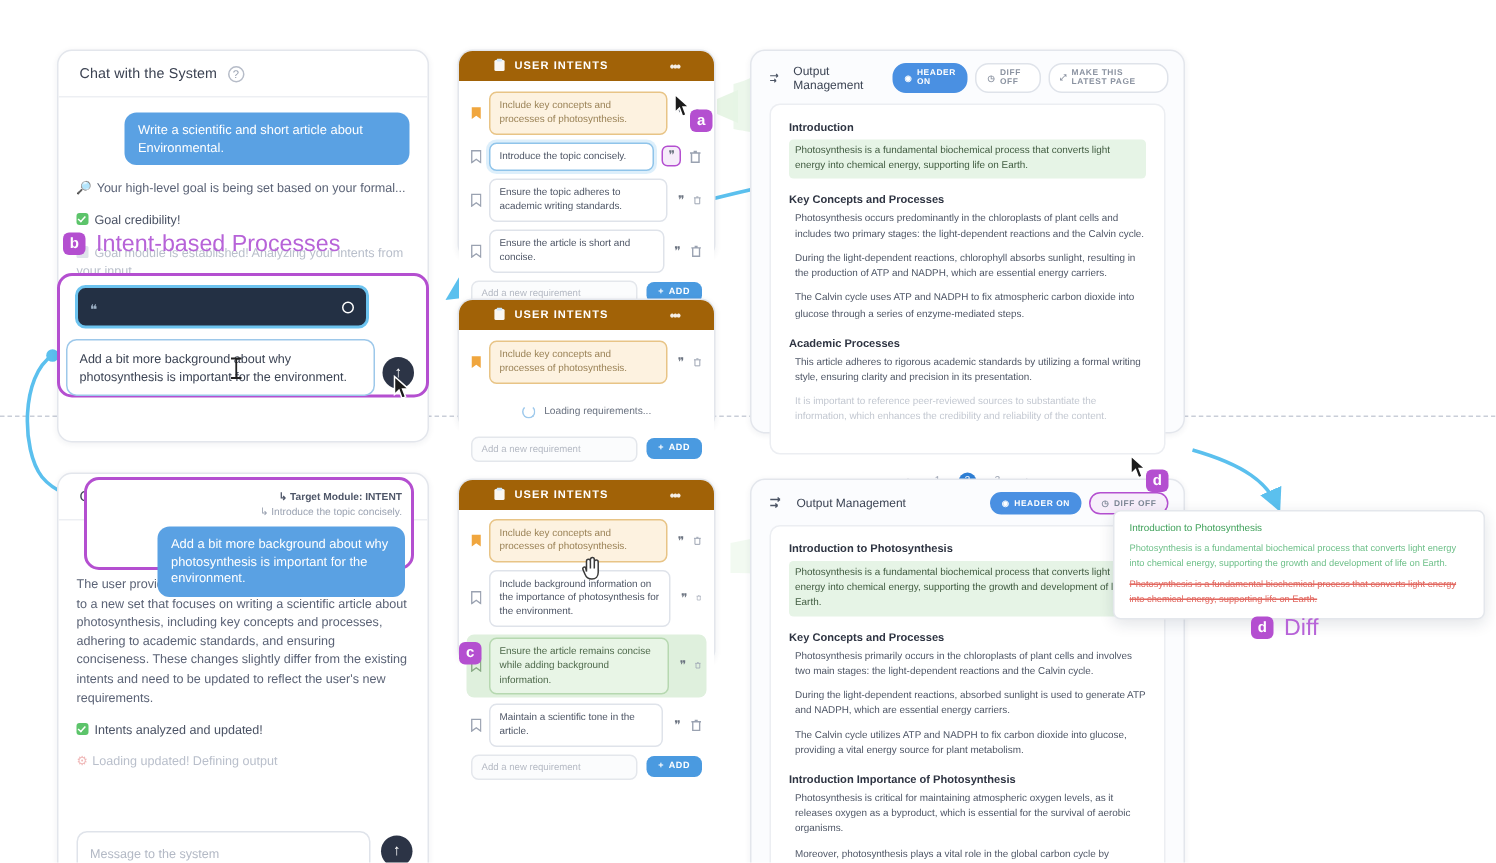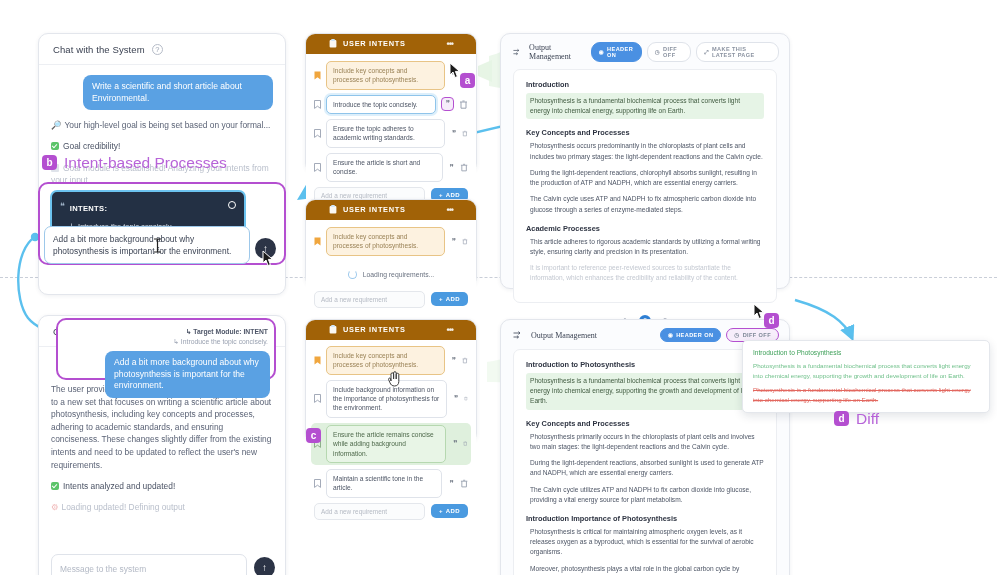--- a/index.html
+++ b/index.html
@@ -120,21 +120,21 @@
   .addbox { flex:1 1 auto; border:1px solid #e4e7ec; border-radius:5px; padding:4px 6px;
             font-size:6.4px; color:#b5bac4; background:#fbfcfd; }
   .addbtn { background:#4a9ae0;color:#fff;border-radius:5px;font-size:6px;font-weight:bold;
             padding:4px 8px; letter-spacing:.4px; display:flex;gap:3px;align-items:center;}
   .loading { display:flex;align-items:center;justify-content:center;gap:6px;
              font-size:6.8px;color:#6a7280; padding:9px 0 10px 0;}
   .spinner { width:9px;height:9px;border:1.5px solid #9ec9ec;border-top-color:transparent;border-radius:50%; }
 
   
   .om-head { display:flex; align-items:center; gap:7px; padding:8px 10px 7px 12px; }
-  .om-title { font-size:8px; color:#3c4454;font-family:Liberation Serif, serif; }
+  .om-title { font-size:8px; color:#3c4454; }
   .om-btns { margin-left:auto; display:flex; gap:5px; }
   .ombtn {
     font-size:5.6px; font-weight:bold; letter-spacing:.4px;
     border:1px solid #dfe3ea; border-radius:9px; padding:3px 7px;
     color:#8b93a1; background:#fff; display:flex; align-items:center; gap:3px;
   }
   .ombtn.on { background:#4a90e2; border-color:#4a90e2; color:#fff; }
   .ombtn.hl { border:1.5px solid #b44fd0; background:#f7eefb; color:#7d8796; }
   .doc {
     margin:0 12px 8px 12px; border:1px solid #eceef2; border-radius:7px;
@@ -218,24 +218,20 @@
 
   <div class="anno-title" style="left:42px;top:155px;">
     <div class="anno-badge">b</div>
     <div class="anno-text">Intent-based Processes</div>
   </div>
 
   <div class="purple-box" style="left:38px;top:182px;width:248px;height:83px;background:#fff;"></div>
   <div style="position:absolute;left:50px;top:190px;width:196px;">
     <div class="intent-chip">
       <span class="quote">❝</span>
-      <span>
-        <span class="t1">INTENTS:</span><br>
-        <span class="t2">↳ Introduce the topic concisely.</span>
-      </span>
       <span class="chip-x"></span>
     </div>
   </div>
   <div style="position:absolute;left:44px;top:226px;width:206px;">
     <div class="composer">Add a bit more background about why photosynthesis is important for the environment.</div>
   </div>
   <div class="send-btn" style="position:absolute;left:255px;top:238px;">↑</div>
 
   <svg class="cursor" style="left:152px;top:238px;" viewBox="0 0 11 15">
     <path d="M2,1 H9 M5.5,1 V14 M2,14 H9" stroke="#222" stroke-width="1.2" fill="none"></path>

